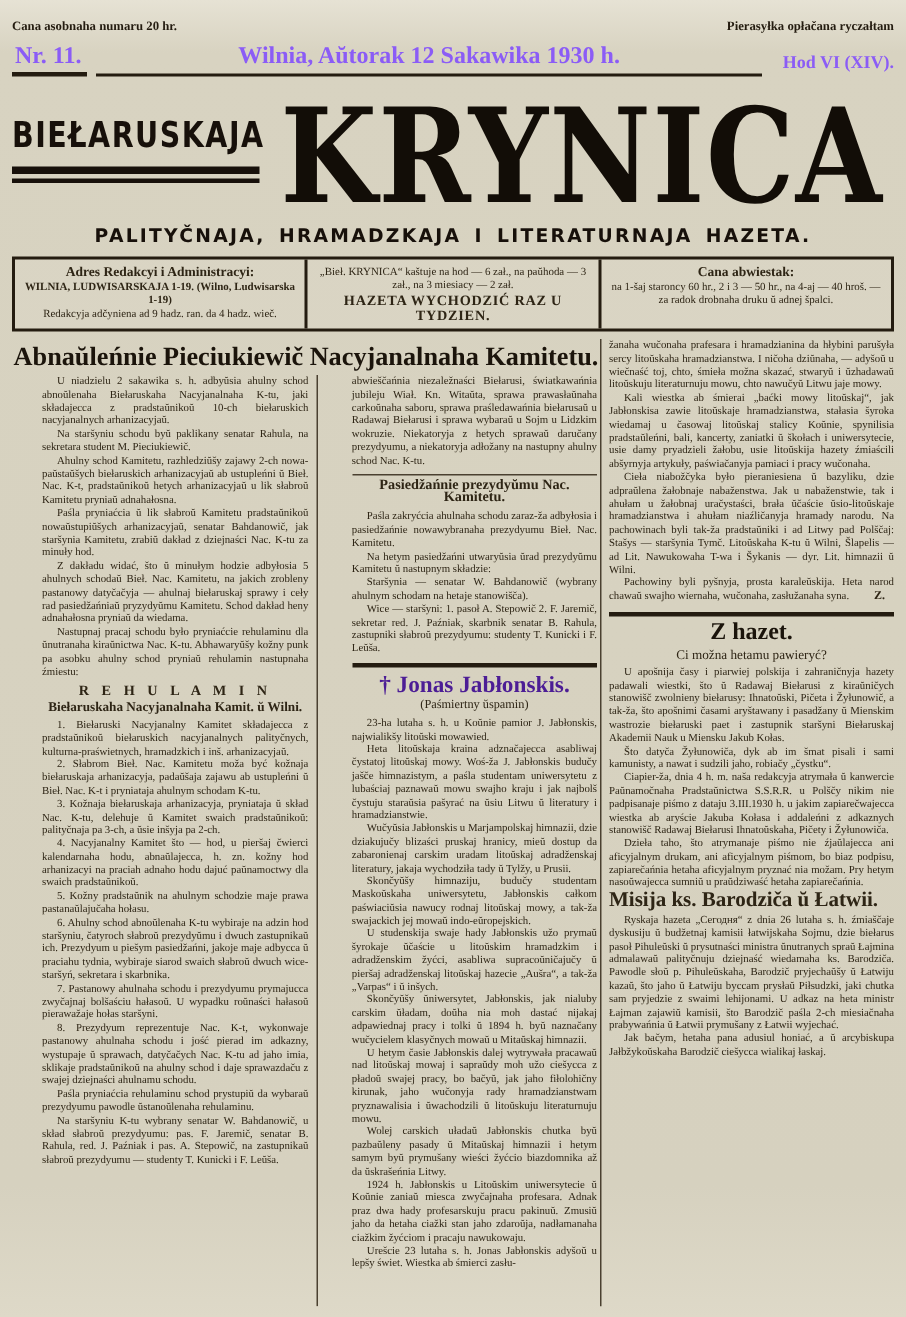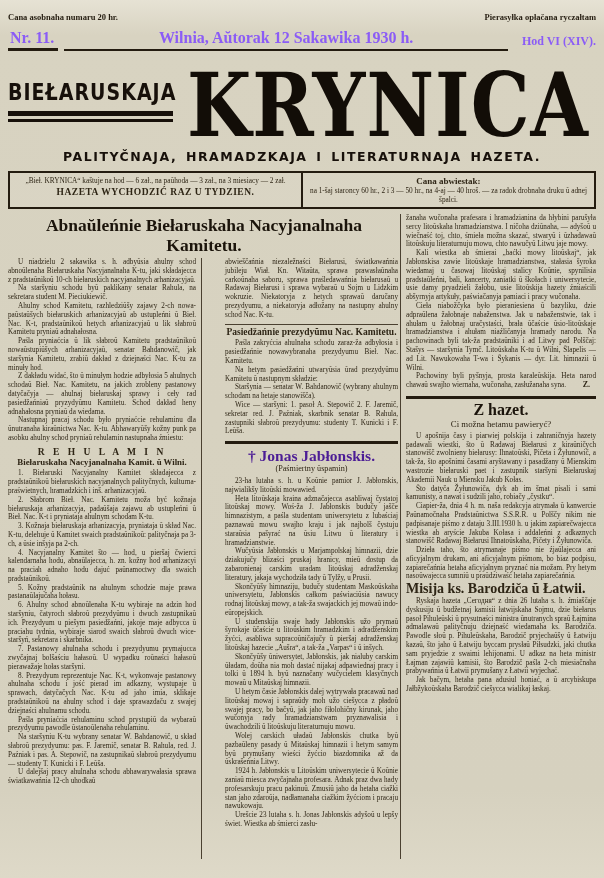--- a/index.html
+++ b/index.html
@@ -30,21 +30,21 @@
   .ib-title{font-size:9px;font-weight:bold;}
   .ib-line{font-size:7.3px;line-height:9px;}
   .ib-bold{font-weight:bold;}
   .ib-issue{font-size:9.5px;font-weight:bold;letter-spacing:.5px;margin-top:2px;}
 
   .content{display:flex;margin-top:5px;height:645px;overflow:hidden;}
   .leftpair{width:392px;display:flex;flex-direction:column;}
   .headline{margin:1px 0 3px 0;font-size:17.5px;line-height:20px;font-weight:bold;text-align:center;color:#1b140b;}
   .cols{flex:1;display:flex;overflow:hidden;}
   .col{font-size:7.2px;line-height:8.8px;text-align:justify;overflow:hidden;}
-  .col1{width:193px;padding-right:5px;box-sizing:border-box;}
+  .col1{width:193px;padding-right:5px;box-sizing:border-box;margin-left:20px;}
   .col2{width:199px;border-left:1px solid #4a4030;padding:0 2px 0 23px;box-sizing:border-box;}
   .col3{width:196px;border-left:1px solid #4a4030;padding-left:5px;box-sizing:border-box;}
   p{margin:0;text-indent:10px;}
   .noindent{text-indent:0;}
 
   .reh-title{margin:5px 0 1px 0;text-align:center;font-weight:bold;font-size:9.5px;letter-spacing:3px;}
   .reh-sub{text-align:center;font-weight:bold;font-size:8.8px;margin-bottom:3px;}
   .subhead{font-weight:bold;font-size:9.5px;text-align:center;margin:3px 0 3px 0;}
   .rule-above{border-top:1px solid #4a4030;padding-top:3px;margin-top:4px;}
 
@@ -79,32 +79,37 @@
       <div class="pretitle">BIEŁARUSKAJA</div>
       <div class="pretitle-rules"></div>
     </div>
     <div class="title">KRYNICA</div>
   </div>
 
   <div class="tagline">PALITYČNAJA, HRAMADZKAJA I LITERATURNAJA HAZETA.</div>
 
   <div class="infoboxes">
     <div class="ibox">
+      <div class="ib-title">Adres Redakcyi i Administracyi:</div>
+      <div class="ib-line ib-bold">WILNIA, LUDWISARSKAJA 1-19. (Wilno, Ludwisarska 1-19)</div>
+      <div class="ib-line">Redakcyja adčyniena ad 9 hadz. ran. da 4 hadz. wieč.</div>
+    </div>
+    <div class="ibox">
       <div class="ib-line">„Bieł. KRYNICA“ kaštuje na hod — 6 zał., na paŭhoda — 3 zał., na 3 miesiacy — 2 zał.</div>
       <div class="ib-issue">HAZETA WYCHODZIĆ RAZ U TYDZIEN.</div>
     </div>
     <div class="ibox">
       <div class="ib-title">Cana abwiestak:</div>
       <div class="ib-line">na 1-šaj staroncy 60 hr., 2 i 3 — 50 hr., na 4-aj — 40 hroš. — za radok drobnaha druku ŭ adnej špalci.</div>
     </div>
   </div>
 
   <div class="content">
     <div class="leftpair">
-      <h1 class="headline">Abnaŭleńnie Biełaruskaha Nacyjanalnaha Kamitetu.</h1>
+      <h1 class="headline">Abnaŭleńnie Pieciukiewič Nacyjanalnaha Kamitetu.</h1>
       <div class="cols">
         <div class="col col1">
           <div>
               <p>U niadzielu 2 sakawika s. h. adbyŭsia ahulny schod abnoŭlenaha Biełaruskaha Nacyjanalnaha K-tu, jaki składajecca z pradstaŭnikoŭ 10-ch biełaruskich nacyjanalnych arhanizacyjaŭ.</p>
               <p>Na staršyniu schodu byŭ paklikany senatar Rahula, na sekretara student M. Pieciukiewič.</p>
               <p>Ahulny schod Kamitetu, razhledziŭšy zajawy 2-ch nowa-paŭstaŭšych biełaruskich arhanizacyjaŭ ab ustupleńni ŭ Bieł. Nac. K-t, pradstaŭnikoŭ hetych arhanizacyjaŭ u lik słabroŭ Kamitetu pryniaŭ adnahałosna.</p>
               <p>Paśla pryniaćcia ŭ lik słabroŭ Kamitetu pradstaŭnikoŭ nowaŭstupiŭšych arhanizacyjaŭ, senatar Bahdanowič, jak staršynia Kamitetu, zrabiŭ dakład z dziejnaści Nac. K-tu za minuły hod.</p>
               <p>Z dakładu widać, što ŭ minułym hodzie adbyłosia 5 ahulnych schodaŭ Bieł. Nac. Kamitetu, na jakich zrobleny pastanowy datyčačyja — ahulnaj biełaruskaj sprawy i ceły rad pasiedžańniaŭ pryzydyŭmu Kamitetu. Schod dakład heny adnahałosna pryniaŭ da wiedama.</p>
               <p>Nastupnaj pracaj schodu było pryniaćcie rehulaminu dla ŭnutranaha kiraŭnictwa Nac. K-tu. Abhawaryŭšy kožny punk pa asobku ahulny schod pryniaŭ rehulamin nastupnaha źmiestu:</p>
             </div>
@@ -116,21 +121,20 @@
               <p>3. Kožnaja biełaruskaja arhanizacyja, pryniataja ŭ skład Nac. K-tu, delehuje ŭ Kamitet swaich pradstaŭnikoŭ: palityčnaja pa 3-ch, a ŭsie inšyja pa 2-ch.</p>
               <p>4. Nacyjanalny Kamitet što — hod, u pieršaj čwierci kalendarnaha hodu, abnaŭlajecca, h. zn. kožny hod arhanizacyi na praciah adnaho hodu dajuć paŭnamoctwy dla swaich pradstaŭnikoŭ.</p>
               <p>5. Kožny pradstaŭnik na ahulnym schodzie maje prawa pastanaŭlajučaha hołasu.</p>
               <p>6. Ahulny schod abnoŭlenaha K-tu wybiraje na adzin hod staršyniu, čatyroch słabroŭ prezydyŭmu i dwuch zastupnikaŭ ich. Prezydyum u piešym pasiedžańni, jakoje maje adbycca ŭ praciahu tydnia, wybiraje siarod swaich słabroŭ dwuch wice-staršyń, sekretara i skarbnika.</p>
               <p>7. Pastanowy ahulnaha schodu i prezydyumu prymajucca zwyčajnaj bolšaściu hałasoŭ. U wypadku roŭnaści hałasoŭ pierawažaje hołas staršyni.</p>
               <p>8. Prezydyum reprezentuje Nac. K-t, wykonwaje pastanowy ahulnaha schodu i jość pierad im adkazny, wystupaje ŭ sprawach, datyčačych Nac. K-tu ad jaho imia, sklikaje pradstaŭnikoŭ na ahulny schod i daje sprawazdaču z swajej dziejnaści ahulnamu schodu.</p>
             </div>
           <div>
               <p>Paśla pryniaćcia rehulaminu schod prystupiŭ da wybaraŭ prezydyumu pawodle ŭstanoŭlenaha rehulaminu.</p>
               <p>Na staršyniu K-tu wybrany senatar W. Bahdanowič, u skład słabroŭ prezydyumu: pas. F. Jaremič, senatar B. Rahula, red. J. Paźniak i pas. A. Stepowič, na zastupnikaŭ słabroŭ prezydyumu — studenty T. Kunicki i F. Leŭša.</p>
-              <p>U dalejšaj pracy ahulnaha schodu abhawarywałasia sprawa światkawańnia 12-ch uhodkaŭ</p>
             </div>
         </div>
         <div class="col col2">
           <p class="noindent">abwieščańnia niezaležnaści Biełarusi, światkawańnia jubileju Wiał. Kn. Witaŭta, sprawa prawasłaŭnaha carkoŭnaha saboru, sprawa praśledawańnia biełarusaŭ u Radawaj Biełarusi i sprawa wybaraŭ u Sojm u Lidzkim wokruzie. Niekatoryja z hetych sprawaŭ daručany prezydyumu, a niekatoryja adłožany na nastupny ahulny schod Nac. K-tu.</p>
           <div class="subhead rule-above">Pasiedžańnie prezydyŭmu Nac. Kamitetu.</div>
           <div>
               <p>Paśla zakryćcia ahulnaha schodu zaraz-ža adbyłosia i pasiedžańnie nowawybranaha prezydyumu Bieł. Nac. Kamitetu.</p>
               <p>Na hetym pasiedžańni utwaryŭsia ŭrad prezydyŭmu Kamitetu ŭ nastupnym składzie:</p>
               <p>Staršynia — senatar W. Bahdanowič (wybrany ahulnym schodam na hetaje stanowišča).</p>
               <p>Wice — staršyni: 1. pasoł A. Stepowič 2. F. Jaremič, sekretar red. J. Paźniak, skarbnik senatar B. Rahula, zastupniki słabroŭ prezydyumu: studenty T. Kunicki i F. Leŭša.</p>

